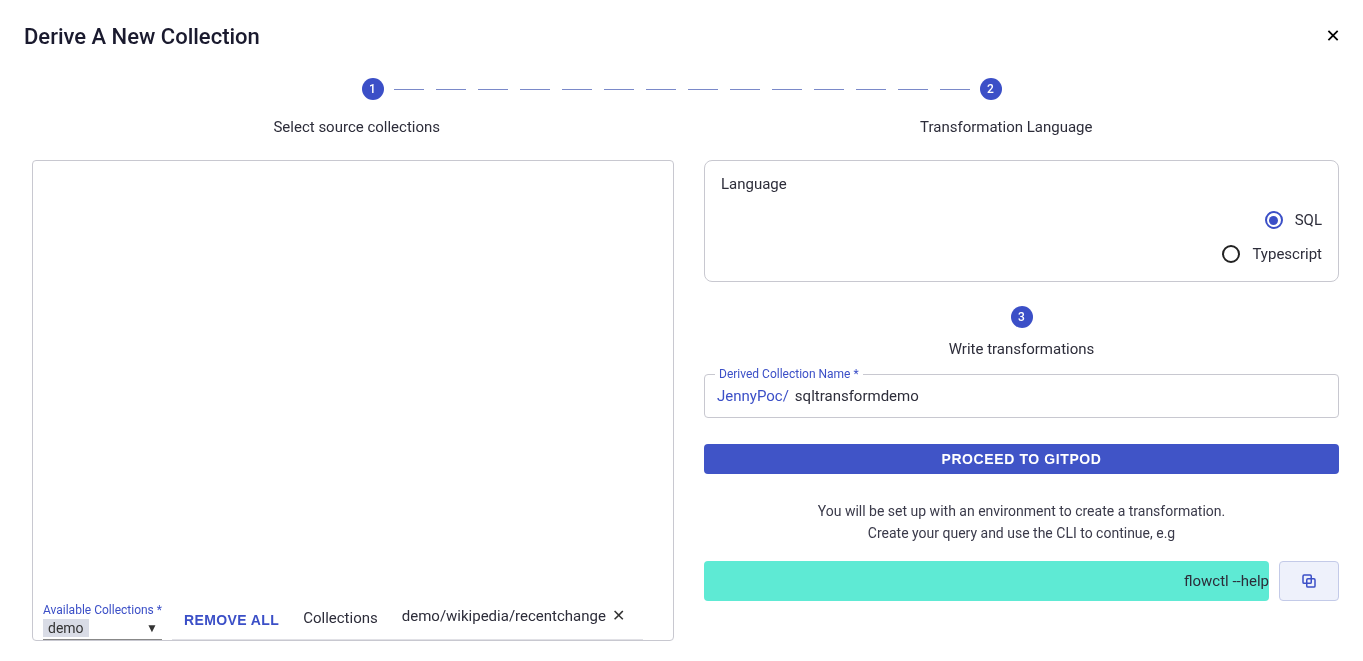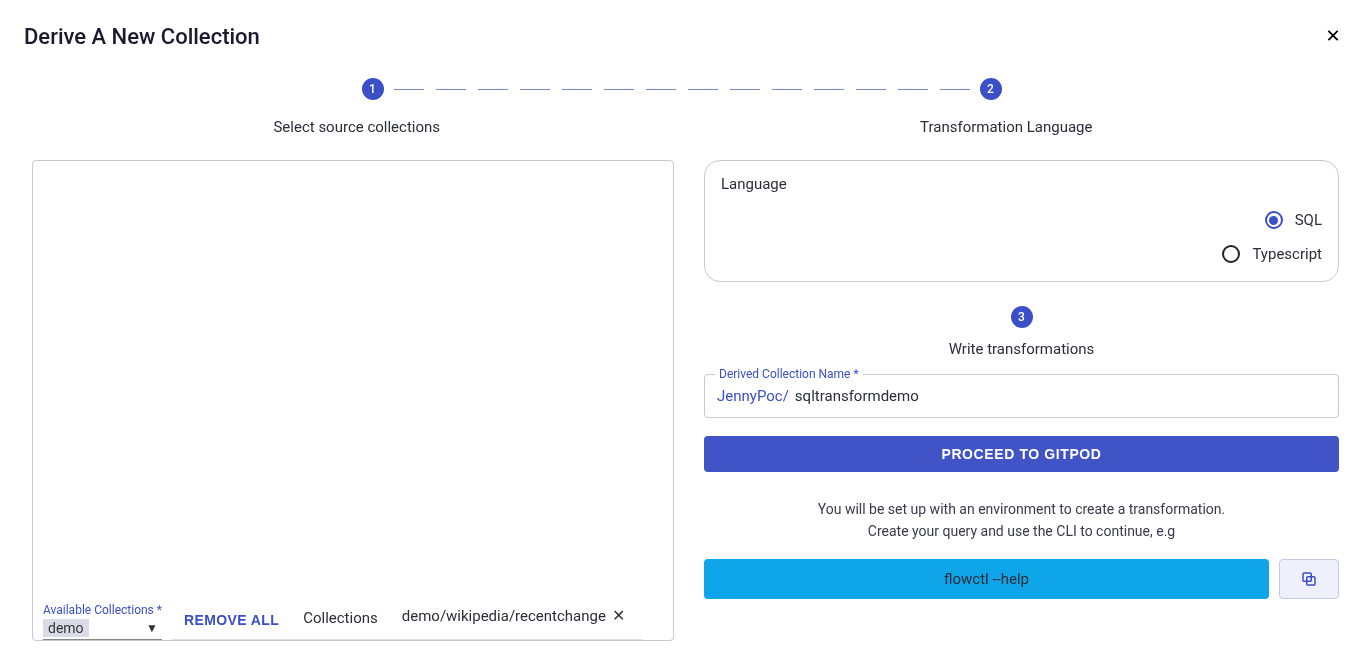--- a/index.html
+++ b/index.html
@@ -165,21 +165,21 @@
       font-size: 16px;
       color: #333;
       cursor: pointer;
       background: none;
       border: none;
       padding: 0 6px;
     }
 
     .lang-box {
       border: 1px solid #c8c8d0;
-      border-radius: 16px;
+      border-radius: 8px;
       padding: 14px 16px 18px 16px;
     }
     .lang-title {
       font-size: 15px;
       color: #2d2d3a;
       margin-bottom: 18px;
     }
     .radio-row {
       display: flex;
       align-items: center;
@@ -246,27 +246,27 @@
     .derived-input {
       border: none;
       outline: none;
       font-size: 15px;
       color: #2d2d3a;
       flex: 1;
       font-family: inherit;
     }
 
     .proceed-btn {
-      margin-top: 18px;
+      margin-top: 26px;
       width: 100%;
       background: #4054c7;
       color: #fff;
       border: none;
       border-radius: 4px;
-      height: 36px;
+      height: 30px;
       font-size: 14px;
       font-weight: 600;
       letter-spacing: 0.6px;
       cursor: pointer;
     }
 
     .help-text {
       text-align: center;
       font-size: 14px;
       color: #3a3a4a;
@@ -275,26 +275,26 @@
     }
 
     .cli-row {
       display: flex;
       gap: 10px;
       margin-top: 16px;
       align-items: stretch;
     }
     .cli-box {
       flex: 1;
-      background: #0ea5e9;
+      background: #5eead4;
       border-radius: 4px;
       height: 40px;
       display: flex;
       align-items: center;
-      justify-content: center;
+      justify-content: flex-end;
       font-size: 15px;
       color: #2d2d3a;
     }
     .copy-btn {
       width: 60px;
       border: 1px solid #c3cae8;
       background: #eef1fb;
       border-radius: 4px;
       display: flex;
       align-items: center;

